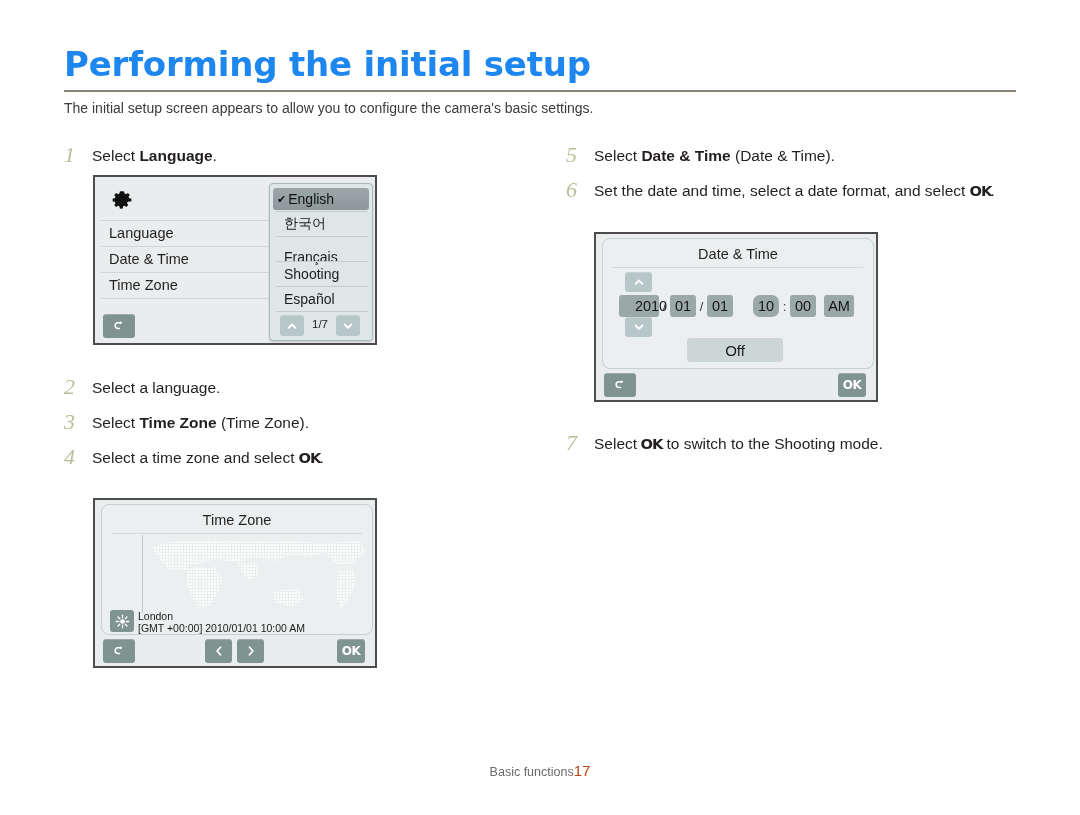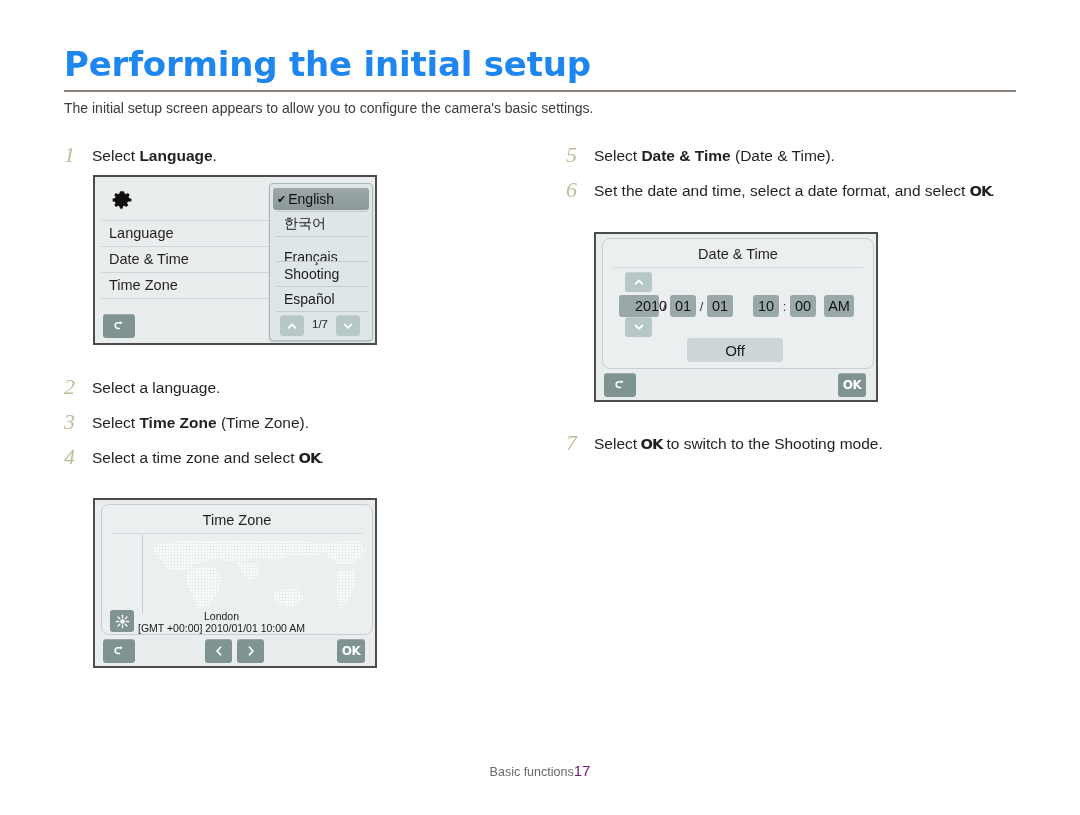--- a/index.html
+++ b/index.html
@@ -252,21 +252,20 @@
   .tz-vline {
     position: absolute;
     width: 1px;
     background: #c3cbcc;
   }
   .tz-info {
     position: absolute;
     font-size: 10.5px;
     line-height: 12px;
     color: #1a1a1a;
-    text-align: center;
   }
   .tz-sun {
     position: absolute;
     background: #7f9391;
     border-radius: 3px;
     display: flex;
     align-items: center;
     justify-content: center;
     color: #fff;
   }
@@ -276,21 +275,21 @@
     position: absolute;
     left: 0;
     top: 762px;
     width: 1080px;
     text-align: center;
     font-size: 12.5px;
     color: #6b6a68;
   }
   .footer .pg {
     font-size: 15px;
-    color: #701a75;
+    color: #c2410c;
   }
 </style>
 </head>
 <body>
 
 <div class="page">
 
   <div class="page-title">Performing the initial setup</div>
   <div class="title-rule"></div>
   <div class="intro">The initial setup screen appears to allow you to configure the camera's basic settings.</div>
@@ -488,21 +487,21 @@
               <path fill="none" stroke="#ffffff" stroke-width="2.4" stroke-linecap="round" stroke-linejoin="round" d="M3.5 6L8 10.5 12.5 6"></path>
             </svg>
         </div>
 
         <div class="dfield" style="left:16px; top:56px; width:40px; height:22px;padding-left:24px;">2010</div>
         <div class="dsep" style="left:57px; top:60px; width:9px;">/</div>
         <div class="dfield" style="left:67px; top:56px; width:26px; height:22px;">01</div>
         <div class="dsep" style="left:94px; top:60px; width:9px;">/</div>
         <div class="dfield" style="left:104px; top:56px; width:26px; height:22px;">01</div>
 
-        <div class="dfield" style="left:150px; top:56px; width:26px; height:22px;">10</div>
+        <div class="dfield" style="left:150px; top:56px; width:26px; height:22px;border-radius:7px;">10</div>
         <div class="dsep" style="left:177px; top:60px; width:9px;">:</div>
         <div class="dfield" style="left:187px; top:56px; width:26px; height:22px;">00</div>
         <div class="dfield" style="left:221px; top:56px; width:30px; height:22px;">AM</div>
 
         <div class="offbtn" style="left:84px; top:99px; width:96px; height:24px;">Off</div>
       </div>
 
       <div class="sbtn" style="left:8px; top:139px; width:32px; height:24px;">
         <svg viewBox="0 0 24 24" width="15" height="15" aria-hidden="true">
           <path fill="none" stroke="#ffffff" stroke-width="2.4" stroke-linecap="round" stroke-linejoin="round" d="M15 6H9.5a4.5 4.5 0 0 0 0 9H12"></path>

